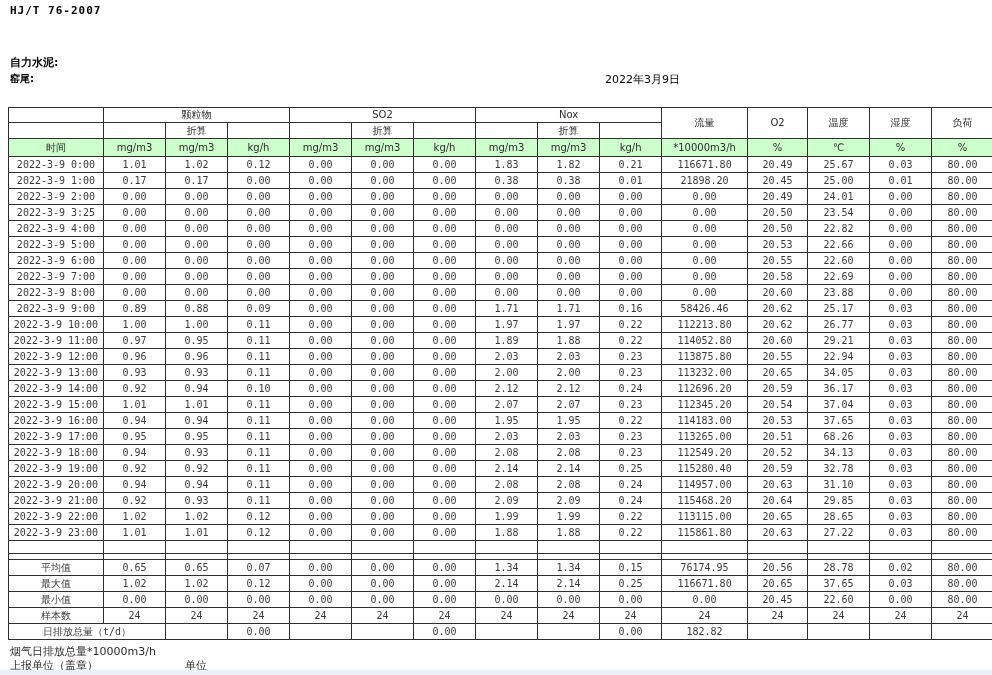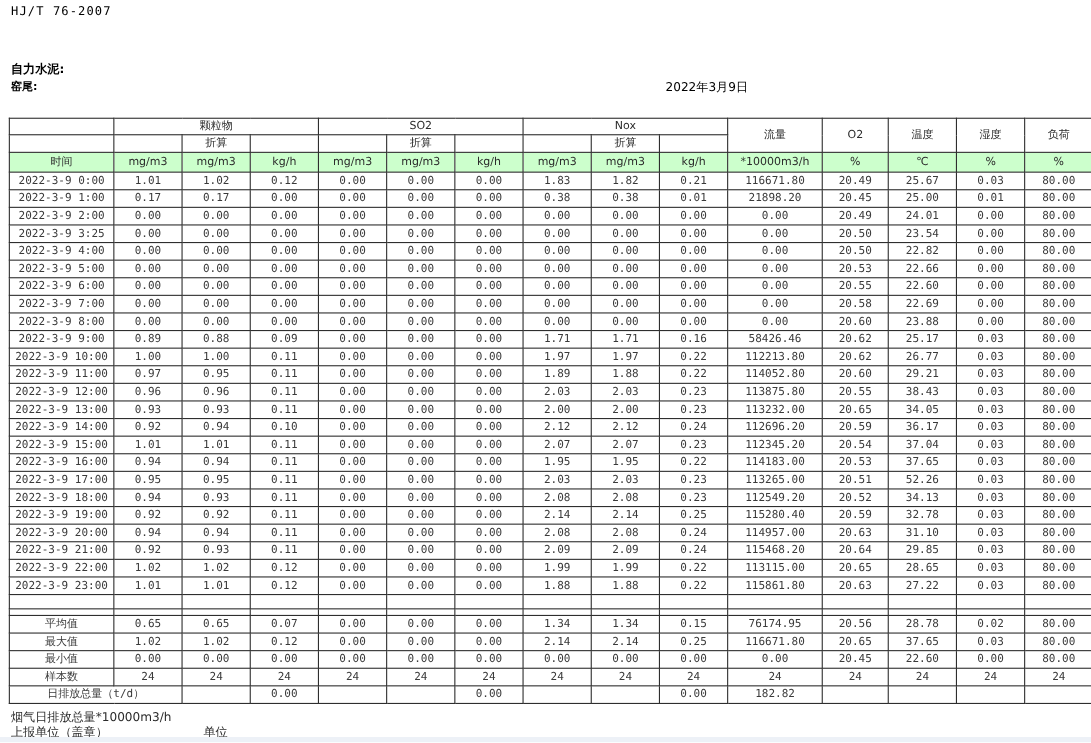--- a/index.html
+++ b/index.html
@@ -1,19 +1,19 @@
 <!DOCTYPE html>
 <html><head>
 <meta charset="utf-8">
 <style>
   html,body{margin:0;padding:0;background:#fff;}
   body{width:992px;height:675px;overflow:hidden;
        font-family:"DejaVu Sans","Liberation Sans",sans-serif;color:#000;}
   .sheet{position:relative;width:992px;height:675px;background:#fff;}
-  .std-code{position:absolute;left:10px;top:4px;font-size:11px;font-weight:normal;
+  .std-code{position:absolute;left:10px;top:4px;font-size:11px;font-weight:bold;
             font-family:"DejaVu Sans Mono","DejaVu Sans",monospace;letter-spacing:1px;}
   .title{position:absolute;left:0;top:25px;width:715px;text-align:center;
          font-weight:bold;font-size:14px;}
   .company{position:absolute;left:10px;top:55px;font-weight:bold;font-size:11px;}
   .site{position:absolute;left:10px;top:72px;font-weight:bold;font-size:10px;}
   .date{position:absolute;left:605px;top:72px;font-size:11px;}
   table.report{position:absolute;left:8px;top:107px;width:977px;
         border-collapse:collapse;table-layout:fixed;font-size:10px;}
   table.report td{border:1px solid #2e2e2e;text-align:center;padding:0;
         height:15px;line-height:15px;white-space:nowrap;overflow:hidden;
@@ -313,21 +313,21 @@
           <td>0.96</td>
           <td>0.11</td>
           <td>0.00</td>
           <td>0.00</td>
           <td>0.00</td>
           <td>2.03</td>
           <td>2.03</td>
           <td>0.23</td>
           <td>113875.80</td>
           <td>20.55</td>
-          <td>38.43</td>
+          <td>22.94</td>
           <td>0.03</td>
           <td>80.00</td>
         </tr>
         <tr>
           <td class="time-cell">2022-3-9 13:00</td>
           <td>0.93</td>
           <td>0.93</td>
           <td>0.11</td>
           <td>0.00</td>
           <td>0.00</td>
@@ -398,21 +398,21 @@
           <td>0.95</td>
           <td>0.11</td>
           <td>0.00</td>
           <td>0.00</td>
           <td>0.00</td>
           <td>2.03</td>
           <td>2.03</td>
           <td>0.23</td>
           <td>113265.00</td>
           <td>20.51</td>
-          <td>52.26</td>
+          <td>68.26</td>
           <td>0.03</td>
           <td>80.00</td>
         </tr>
         <tr>
           <td class="time-cell">2022-3-9 18:00</td>
           <td>0.94</td>
           <td>0.93</td>
           <td>0.11</td>
           <td>0.00</td>
           <td>0.00</td>

